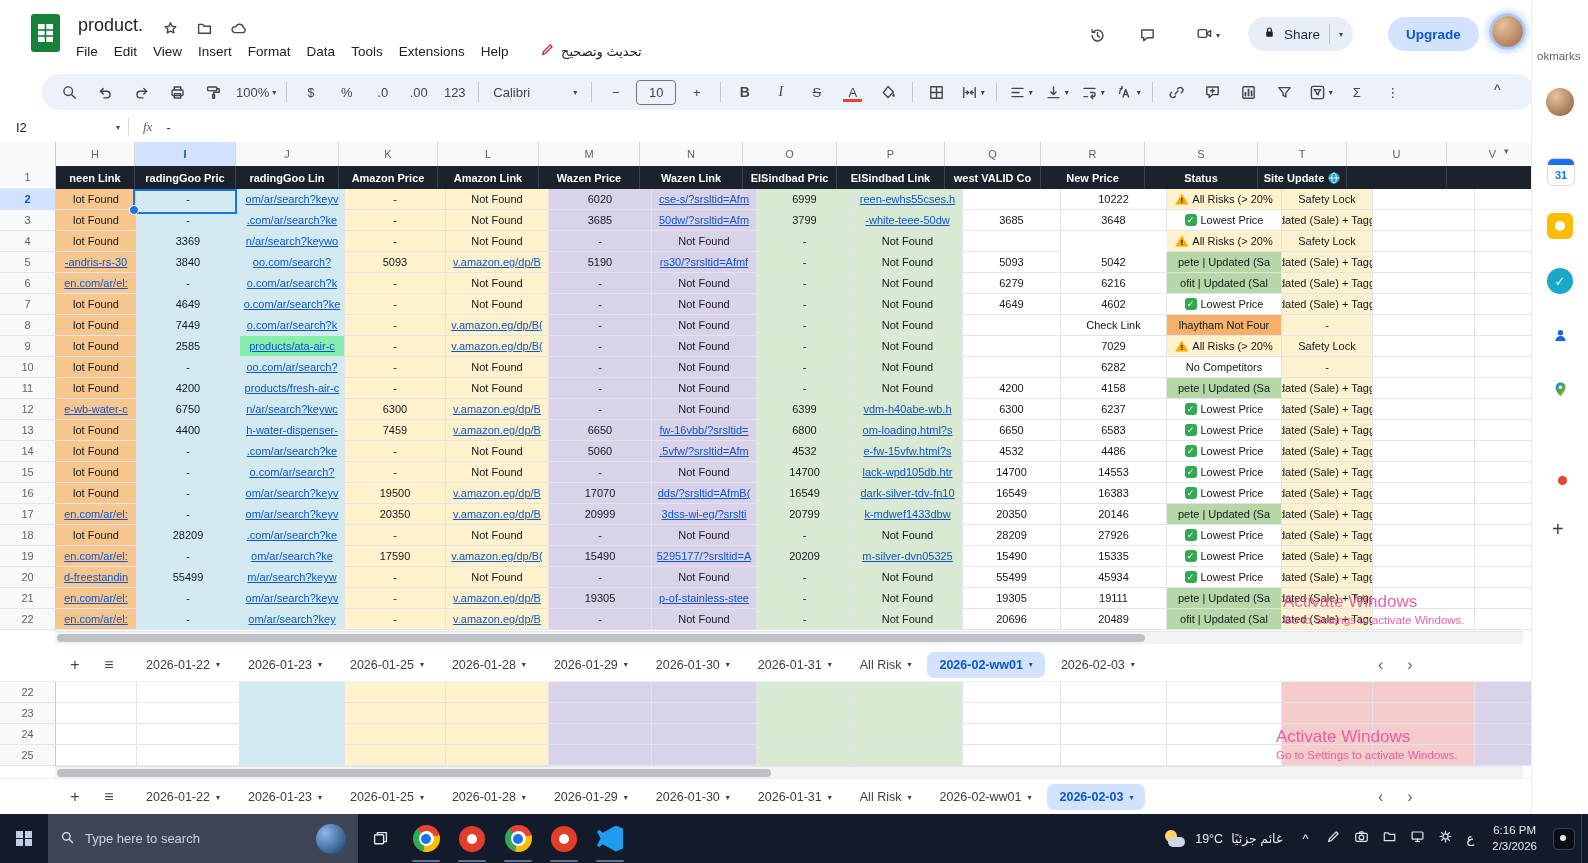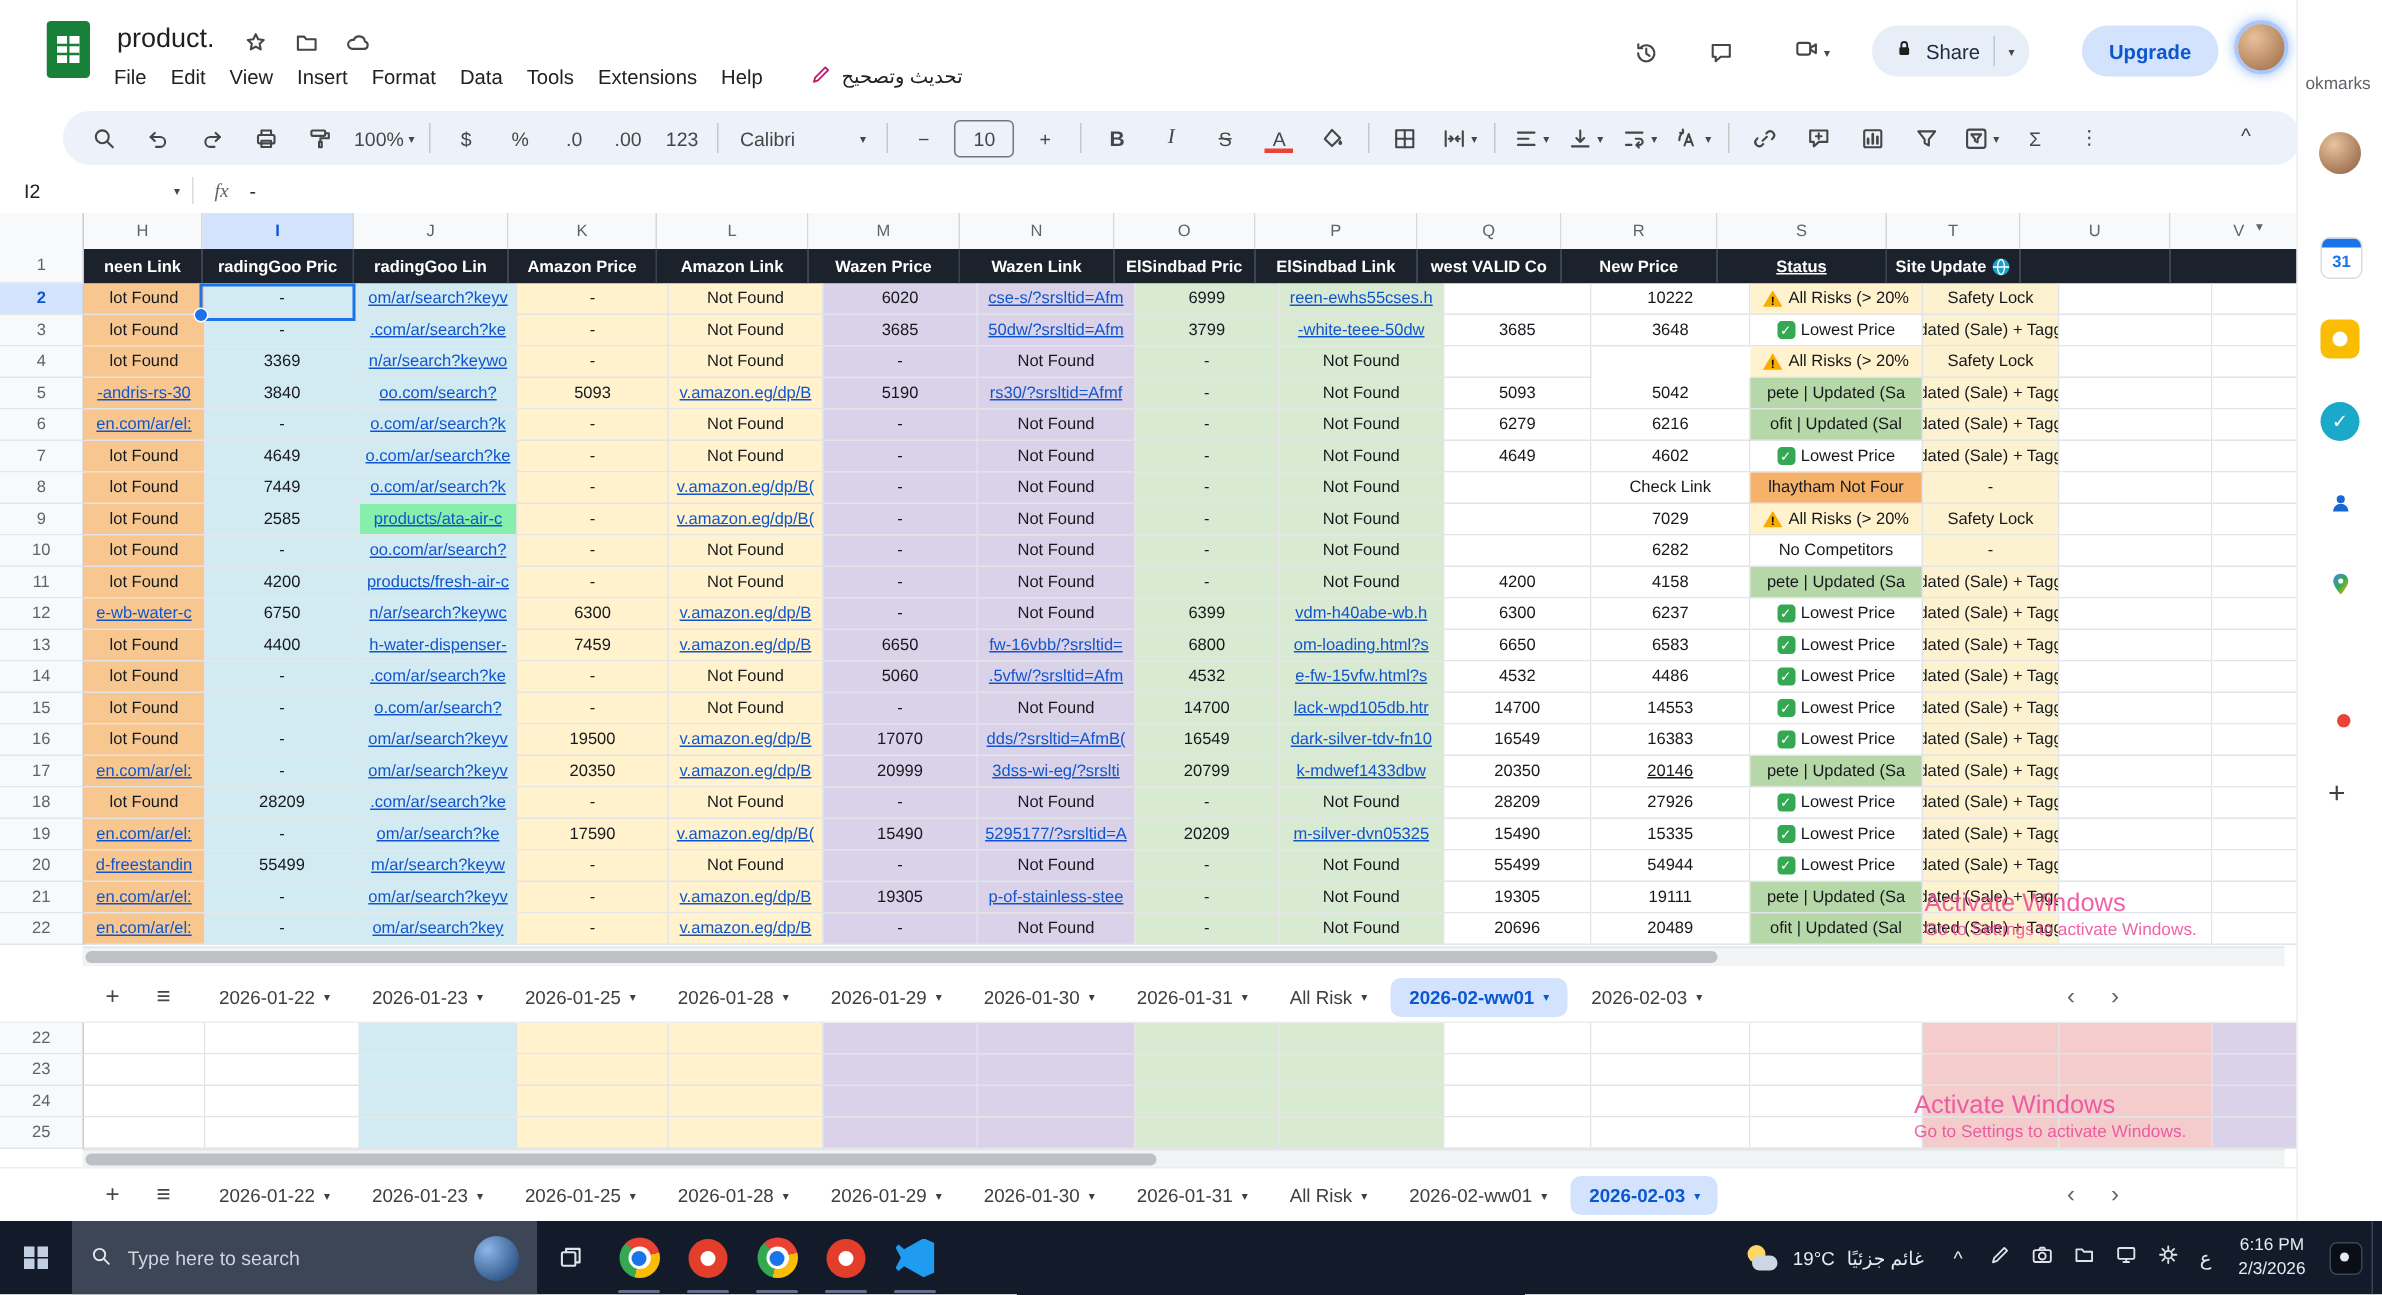--- a/index.html
+++ b/index.html
@@ -440,21 +440,21 @@
           </div>
           <div class="hc" style="width: 107px;">
             <span>ElSindbad Link</span>
           </div>
           <div class="hc" style="width: 95px;">
             <span>west VALID Co</span>
           </div>
           <div class="hc" style="width: 103px;">
             <span>New Price</span>
           </div>
-          <div class="hc" style="width: 112px; text-decoration: underline;">
+          <div class="hc" style="width: 112px;">
             <span>Status</span>
           </div>
           <div class="hc" style="width: 88px;">
             <span>Site Update</span>
             <span class="globe">
               <svg width="12" height="12" viewBox="0 0 12 12">
                 <circle cx="6" cy="6" r="5.6" fill="#1ba1c9"></circle>
                 <ellipse cx="6" cy="6" rx="2.3" ry="5" fill="none" stroke="#fff" stroke-width="0.9"></ellipse>
                 <path d="M0.6 6 H11.4" stroke="#fff" stroke-width="0.9"></path>
               </svg>
@@ -742,21 +742,21 @@
           <div class="cell lk" style="width: 78px; background: rgb(247, 199, 143);">en.com/ar/el:</div>
           <div class="cell" style="width: 100px; background: rgb(210, 235, 243);">-</div>
           <div class="cell lk" style="width: 102px; background: rgb(210, 235, 243);">om/ar/search?keyv</div>
           <div class="cell" style="width: 98px; background: rgb(255, 242, 204);">20350</div>
           <div class="cell lk" style="width: 100px; background: rgb(255, 242, 204);">v.amazon.eg/dp/B</div>
           <div class="cell" style="width: 100px; background: rgb(217, 210, 233);">20999</div>
           <div class="cell lk" style="width: 102px; background: rgb(217, 210, 233);">3dss-wi-eg/?srslti</div>
           <div class="cell" style="width: 93px; background: rgb(217, 234, 211);">20799</div>
           <div class="cell lk" style="width: 107px; background: rgb(217, 234, 211);">k-mdwef1433dbw</div>
           <div class="cell" style="width: 95px; background: rgb(255, 255, 255);">20350</div>
-          <div class="cell" style="width: 103px; background: rgb(255, 255, 255); text-decoration: underline;">20146</div>
+          <div class="cell" style="width: 103px; background: rgb(255, 255, 255);">20146</div>
           <div class="cell" style="width: 112px; background: rgb(182, 215, 168);">pete | Updated (Sa</div>
           <div class="cell" style="width: 88px; background: rgb(253, 242, 207);">dated (Sale) + Tagg</div>
           <div class="cell" style="width: 99px; background: rgb(255, 255, 255);"></div>
           <div class="cell" style="width: 91px; background: rgb(255, 255, 255);"></div>
         </div>
         <div class="grow">
           <div class="rn">18</div>
           <div class="cell" style="width: 78px; background: rgb(247, 199, 143);">lot Found</div>
           <div class="cell" style="width: 100px; background: rgb(210, 235, 243);">28209</div>
           <div class="cell lk" style="width: 102px; background: rgb(210, 235, 243);">.com/ar/search?ke</div>
@@ -796,21 +796,21 @@
           <div class="cell lk" style="width: 78px; background: rgb(247, 199, 143);">d-freestandin</div>
           <div class="cell" style="width: 100px; background: rgb(210, 235, 243);">55499</div>
           <div class="cell lk" style="width: 102px; background: rgb(210, 235, 243);">m/ar/search?keyw</div>
           <div class="cell" style="width: 98px; background: rgb(255, 242, 204);">-</div>
           <div class="cell" style="width: 100px; background: rgb(255, 242, 204);">Not Found</div>
           <div class="cell" style="width: 100px; background: rgb(217, 210, 233);">-</div>
           <div class="cell" style="width: 102px; background: rgb(217, 210, 233);">Not Found</div>
           <div class="cell" style="width: 93px; background: rgb(217, 234, 211);">-</div>
           <div class="cell" style="width: 107px; background: rgb(217, 234, 211);">Not Found</div>
           <div class="cell" style="width: 95px; background: rgb(255, 255, 255);">55499</div>
-          <div class="cell" style="width: 103px; background: rgb(255, 255, 255);">54944</div>
+          <div class="cell" style="width: 103px; background: rgb(255, 255, 255);">45934</div>
           <div class="cell" style="width: 112px; background: rgb(255, 255, 255);"><span class="ck">✓</span>Lowest Price</div>
           <div class="cell" style="width: 88px; background: rgb(253, 242, 207);">dated (Sale) + Tagg</div>
           <div class="cell" style="width: 99px; background: rgb(255, 255, 255);"></div>
           <div class="cell" style="width: 91px; background: rgb(255, 255, 255);"></div>
         </div>
         <div class="grow">
           <div class="rn">21</div>
           <div class="cell lk" style="width: 78px; background: rgb(247, 199, 143);">en.com/ar/el:</div>
           <div class="cell" style="width: 100px; background: rgb(210, 235, 243);">-</div>
           <div class="cell lk" style="width: 102px; background: rgb(210, 235, 243);">om/ar/search?keyv</div>

